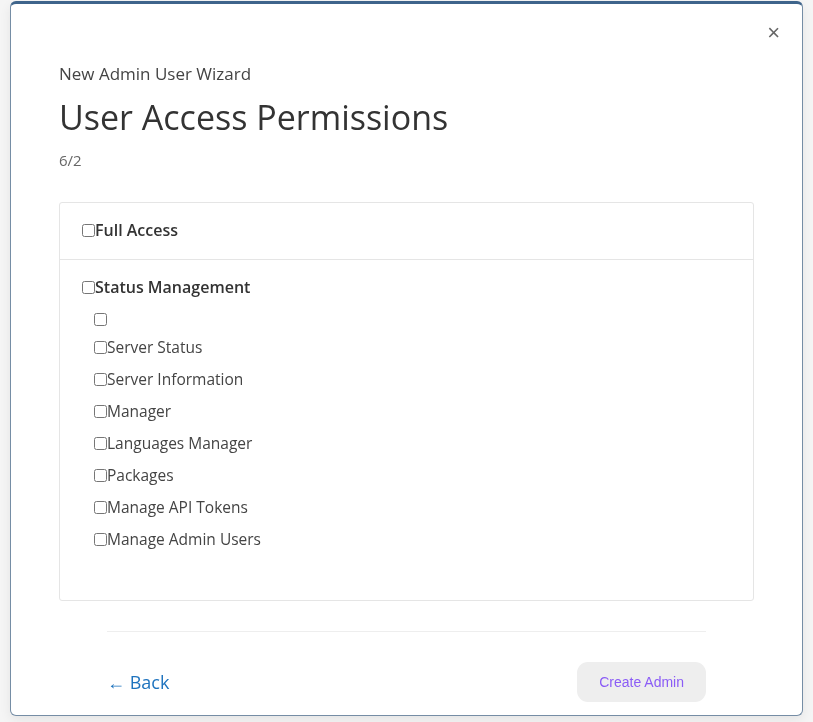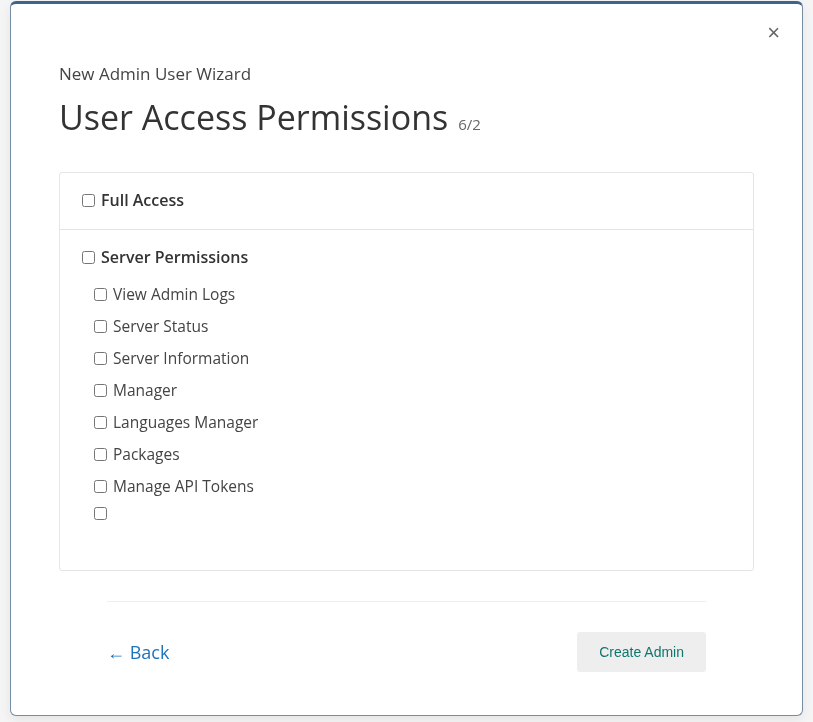--- a/index.html
+++ b/index.html
@@ -45,20 +45,21 @@
     .wizard-label {
       font-size: 17px;
       color: #444444;
       margin-bottom: 9px;
     }
     .title-row {
       display: flex;
       align-items: baseline;
       gap: 10px;
       margin-bottom: 32px;
+      flex-direction: column;
     }
     .title {
       font-size: 34px;
       font-weight: 400;
       color: #333333;
     }
     .step {
       font-size: 15px;
       color: #666666;
     }
@@ -87,21 +88,21 @@
     }
     .section {
       padding: 12px 22px 14px 22px;
     }
     .section + .section {
       border-top: 1px solid #e5e5e5;
     }
     .chk-row {
       display: flex;
       align-items: center;
-      gap: 6px;
+      gap: 0;
       padding: 4px 0;
       cursor: pointer;
     }
     .section-head .chk-label {
       font-weight: 600;
       font-size: 16px;
       color: #333333;
     }
     .section > .section-head {
       padding: 4px 0 4px 0;
@@ -135,24 +136,24 @@
     }
     .back-link {
       color: #1e73be;
       font-size: 18px;
       text-decoration: none;
       cursor: pointer;
     }
     .create-btn {
       background: #eeeeee;
       border: none;
-      color: #0f766e;
+      color: #8b5cf6;
       font-size: 14px;
       padding: 12px 22px;
-      border-radius: 3px;
+      border-radius: 11px;
       cursor: pointer;
     }
   </style>
 </head>
 <body>
 
 <div class="modal">
   <button class="close-btn">
     <span>×</span>
   </button>
@@ -170,26 +171,25 @@
         <div class="section">
           <label class="chk-row section-head">
             <input type="checkbox" style="">
             <span class="chk-label">Full Access</span>
           </label>
         </div>
 
         <div class="section">
           <label class="chk-row section-head">
             <input type="checkbox" style="">
-            <span class="chk-label">Server Permissions</span>
+            <span class="chk-label">Status Management</span>
           </label>
           <div class="sub-list">
             <label class="chk-row">
               <input type="checkbox" style="">
-              <span class="chk-label">View Admin Logs</span>
             </label>
             <label class="chk-row">
               <input type="checkbox" style="">
               <span class="chk-label">Server Status</span>
             </label>
             <label class="chk-row">
               <input type="checkbox" style="">
               <span class="chk-label">Server Information</span>
             </label>
             <label class="chk-row">
@@ -203,20 +203,21 @@
             <label class="chk-row">
               <input type="checkbox" style="">
               <span class="chk-label">Packages</span>
             </label>
             <label class="chk-row">
               <input type="checkbox" style="">
               <span class="chk-label">Manage API Tokens</span>
             </label>
             <label class="chk-row">
               <input type="checkbox" style="">
+              <span class="chk-label">Manage Admin Users</span>
             </label>
           </div>
         </div>
 
       </div>
     </div>
 
     <div class="footer">
       <a class="back-link">← Back</a>
       <button class="create-btn">Create Admin</button>

